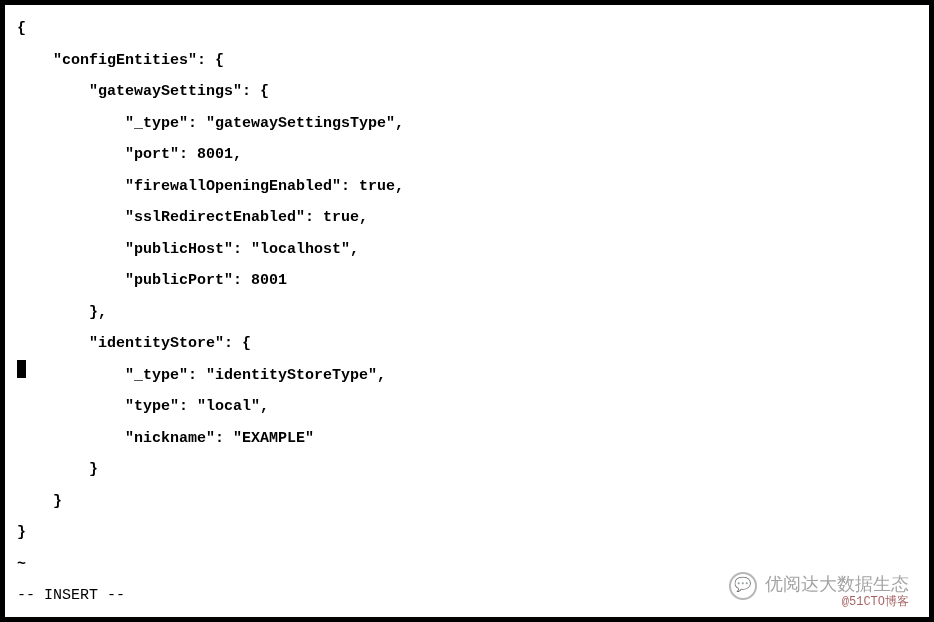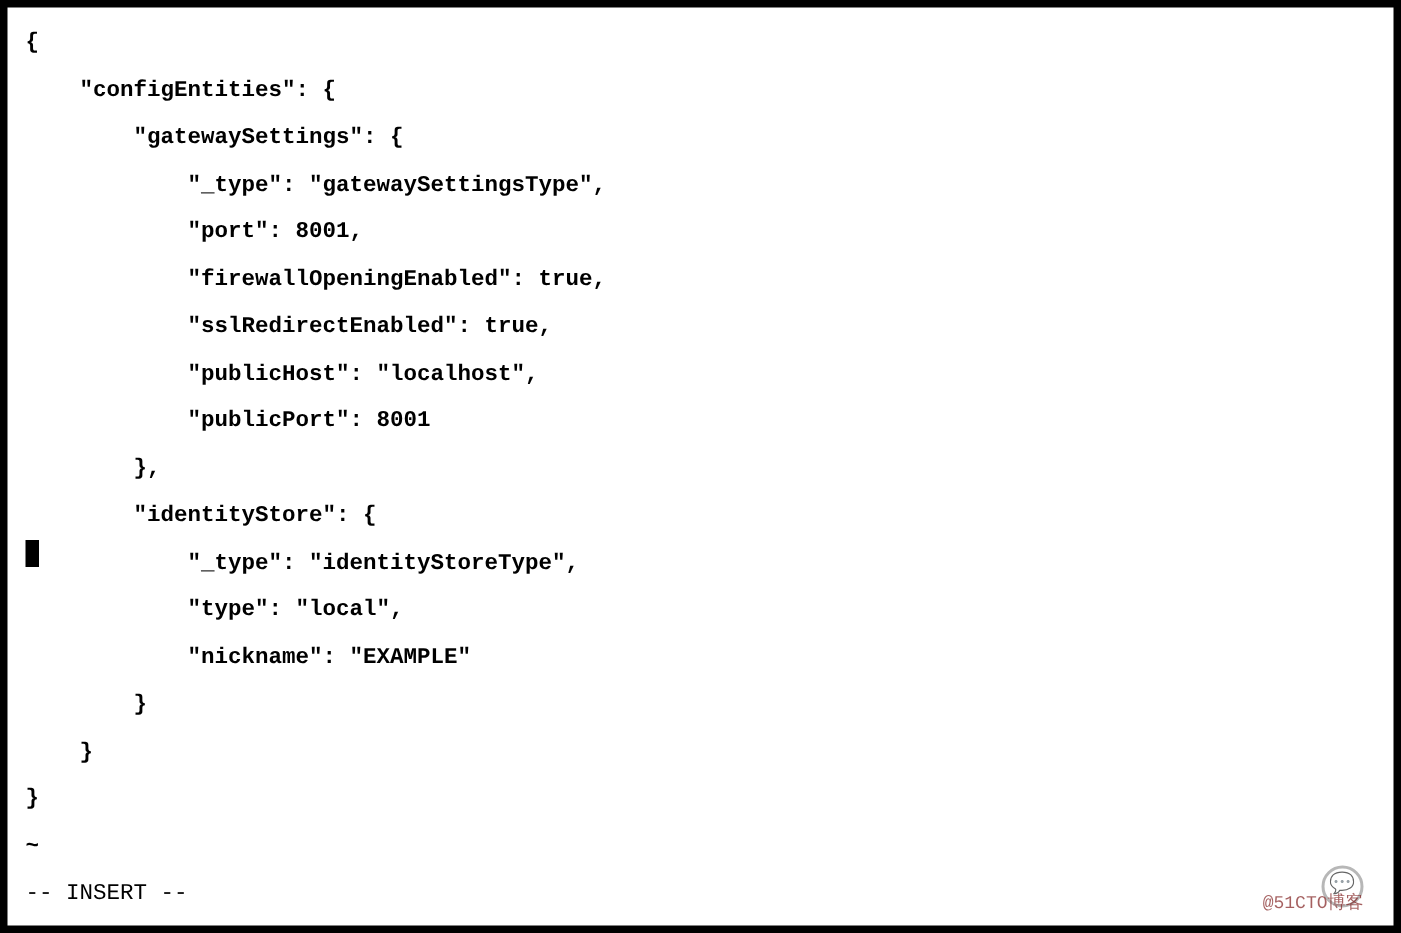--- a/index.html
+++ b/index.html
@@ -99,15 +99,16 @@
 <span>            "type": "local",</span>
 <span>            "nickname": "EXAMPLE"</span>
 <span>        }</span>
 <span>    }</span>
 <span>}</span>
 <span class="tilde">~</span>
 <span class="status-line">-- INSERT --</span></div>
 
   <div class="watermark">
     <span class="watermark-icon">💬</span>
+    <span>优阅达大数据生态</span>
   </div>
   <div class="watermark-sub">@51CTO博客</div>
 </div>
 
 </body></html>

